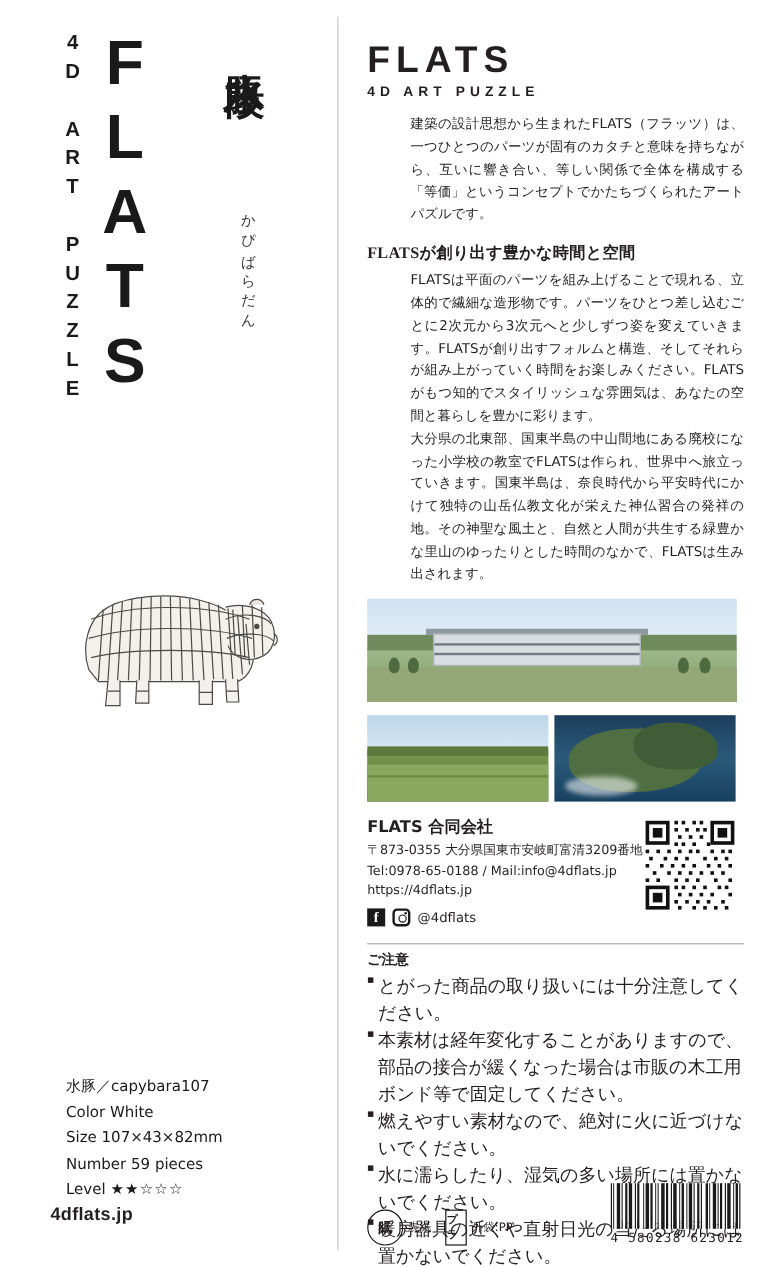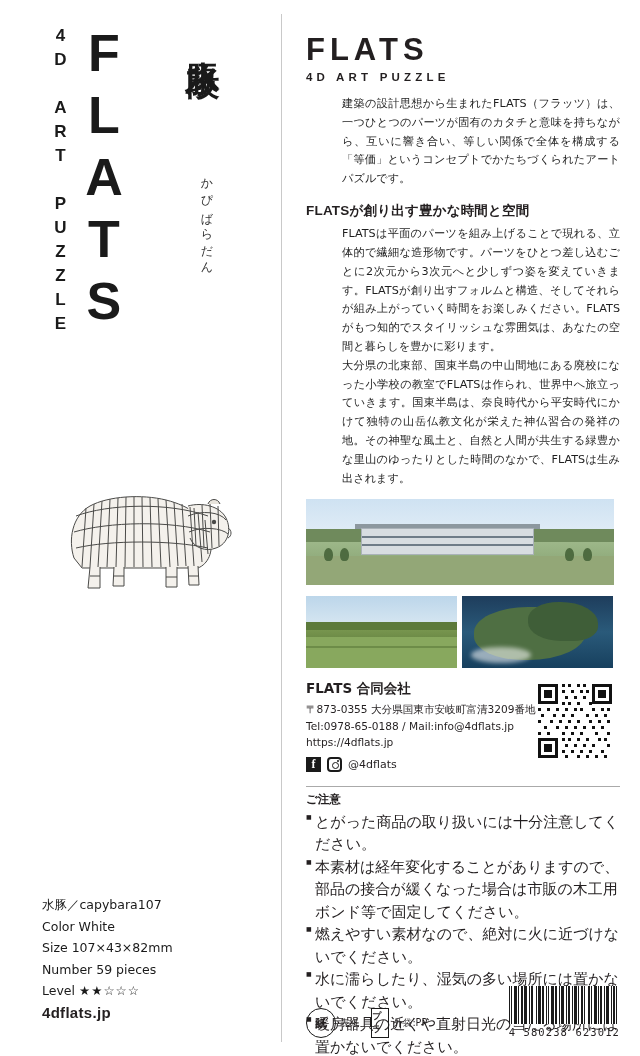--- a/index.html
+++ b/index.html
@@ -76,21 +76,21 @@
   }
   
   .illus {
     position: absolute;
     left: 18px; top: 440px;
     width: 230px; height: 150px;
   }
   
   .specs {
     position: absolute;
-    left: 22px; top: 880px;
+    left: 35px; top: 880px;
     font-size: 12.5px;
     line-height: 1.72;
     color: #1a1a1a;
     font-family: "DejaVu Sans", sans-serif;
   }
   .specs .stars { letter-spacing: 1px; }
   .site {
     position: absolute;
     left: 22px; top: 990px;
     font-size: 15px;
@@ -119,21 +119,21 @@
   }
   .body-jp {
     font-family: "DejaVu Sans", sans-serif;
     font-size: 11.2px;
     line-height: 1.68;
     text-align: justify;
     color: #1f1f1f;
     margin-left: 36px;
   }
   h2.sec {
-    font-family: Liberation Sans, sans-serif;
+    font-family: Liberation Serif, serif;
     font-size: 13.5px;
     font-weight: bold;
     margin: 13px 0 5px 0;
     letter-spacing: 0.2px;
   }
   
   .photo-row { display: flex; gap: 5px; margin: 11px 0 10px 0; }
   .photo {
     position: relative;
     overflow: hidden;

